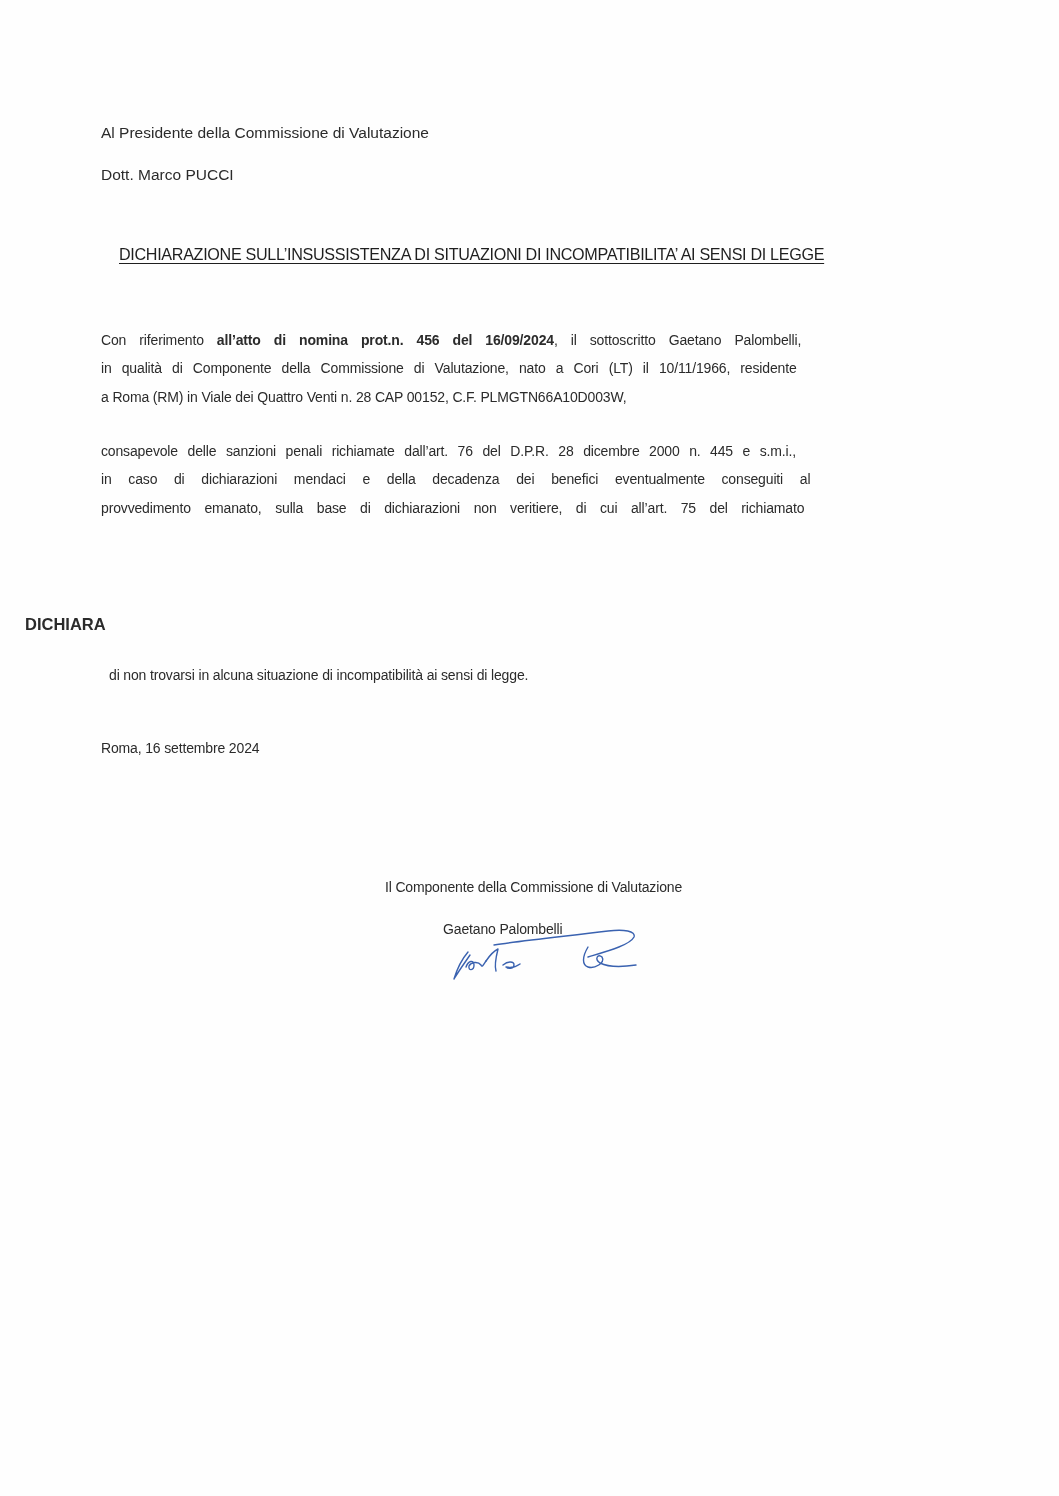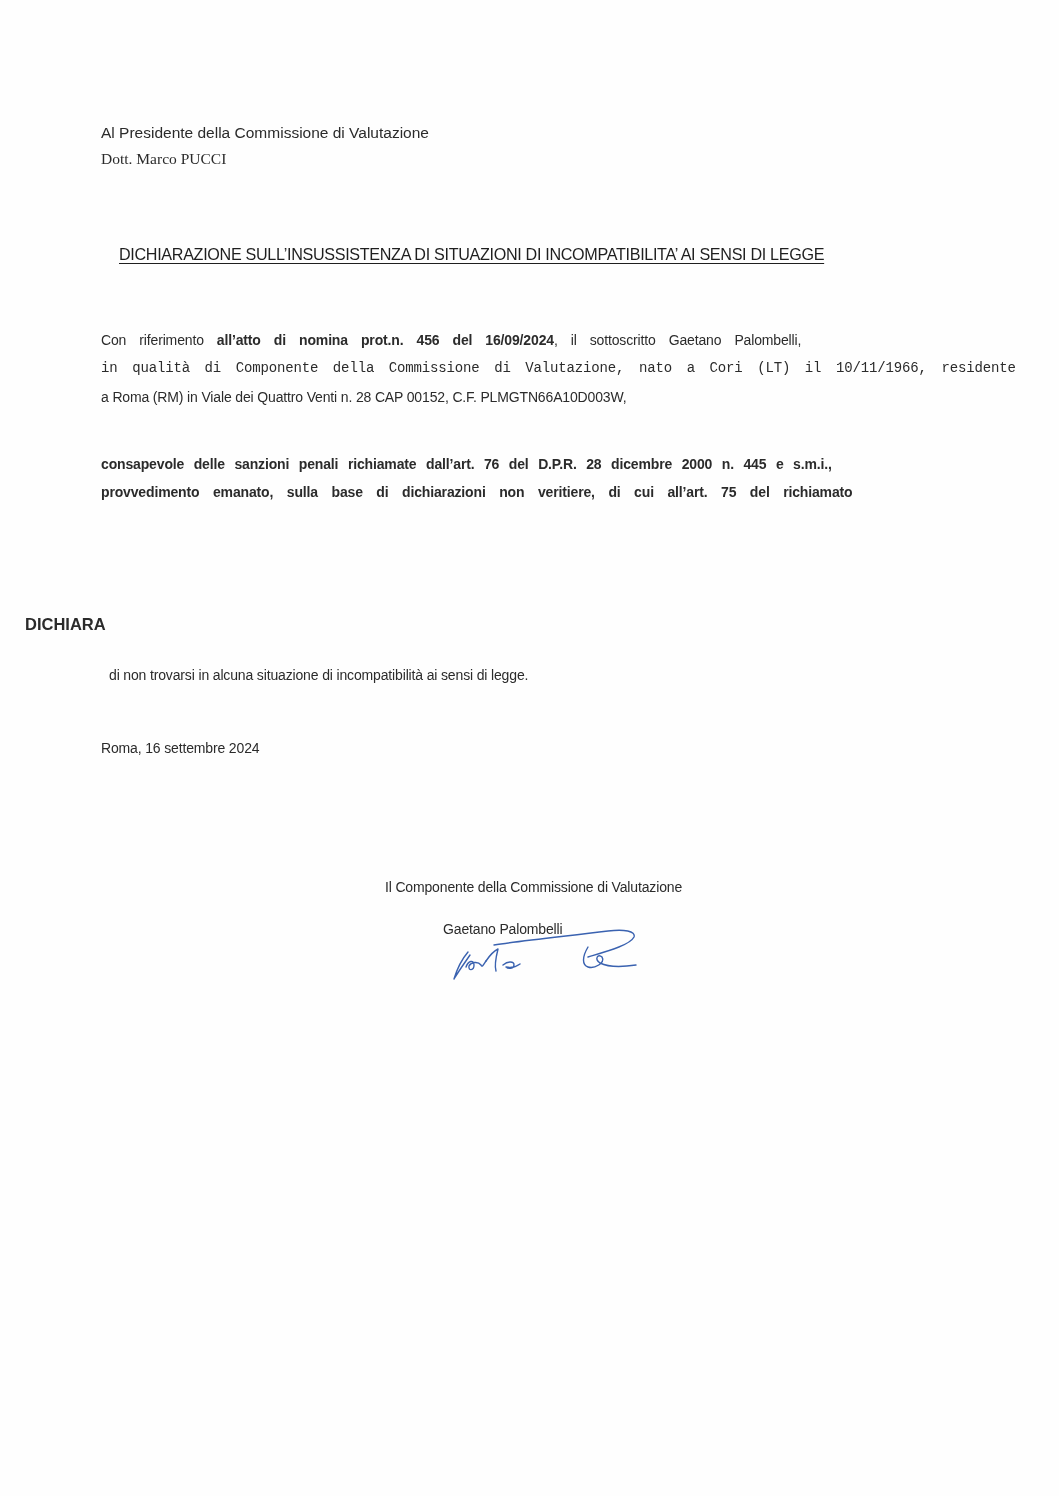--- a/index.html
+++ b/index.html
@@ -20,21 +20,21 @@
       left: 0; top: 0;
       width: 1059px;
       height: 1496px;
       background: #fefefe;
     }
     .abs { position: absolute; white-space: nowrap; }
     .small { font-size: 15.5px; }
     .body-text { font-size: 14px; letter-spacing: -0.15px; }
 
     #addressee-line1 { left: 101px; top: 124px; }
-    #addressee-line2 { left: 101px; top: 150px; font-family: Liberation Serif, serif; }
+    #addressee-line2 { left: 101px; top: 166px; }
 
     #doc-title {
       left: 119px; top: 244px;
       font-size: 17.3px;
       font-weight: normal;
       text-decoration: underline;
       text-underline-offset: 3px;
       letter-spacing: -0.35px;
       color: #1f1f1f;
       transform: scaleX(0.935);
@@ -52,21 +52,21 @@
       display: block;
       text-align: justify;
       text-align-last: justify;
       white-space: nowrap;
       overflow: visible;
     }
     .para .line.last {
       text-align-last: left;
     }
     #para-reference { top: 326px; }
-    #para-awareness { top: 450px; font-weight: bold; }
+    #para-awareness { top: 437px; }
 
     .bold { font-weight: bold; }
 
     #declares-heading {
       left: 0; width: 1059px; top: 599px;
       text-align: left;
       font-size: 16.5px;
       font-weight: bold;
       color: #2b2b2b;
       margin: 16px;
@@ -91,26 +91,27 @@
 
 <div class="page">
 
   <div id="addressee-line1" class="abs small">Al Presidente della Commissione di Valutazione</div>
   <div id="addressee-line2" class="abs small">Dott. Marco PUCCI</div>
 
   <h1 id="doc-title" class="abs">DICHIARAZIONE SULL’INSUSSISTENZA DI SITUAZIONI DI INCOMPATIBILITA’ AI SENSI DI LEGGE</h1>
 
   <div id="para-reference" class="para body-text">
     <span class="line" style="display: block; white-space: nowrap; word-spacing: 9.32292px; text-align: left; text-align-last: left;"><span>Con riferimento </span><span class="bold">all’atto di nomina prot.n. 456 del 16/09/2024</span><span>, il sottoscritto Gaetano Palombelli,</span></span>
-    <span class="line" style="display: block; white-space: nowrap; word-spacing: 6.39732px; text-align: left; text-align-last: left; font-family: Liberation Mono, monospace;">in qualità di Componente della Commissione di Valutazione, nato a Cori (LT) il 10/11/1966, residente</span>
+    <span class="line" style="display: block; white-space: nowrap; word-spacing: 6.39732px; text-align: left; text-align-last: left;">in qualità di Componente della Commissione di Valutazione, nato a Cori (LT) il 10/11/1966, residente</span>
     <span class="line last">a Roma (RM) in Viale dei Quattro Venti n. 28 CAP 00152, C.F. PLMGTN66A10D003W,</span>
   </div>
 
   <div id="para-awareness" class="para body-text">
     <span class="line" style="display: block; white-space: nowrap; word-spacing: 5.81562px; text-align: left; text-align-last: left;">consapevole delle sanzioni penali richiamate dall’art. 76 del D.P.R. 28 dicembre 2000 n. 445 e s.m.i.,</span>
+    <span class="line" style="display: block; white-space: nowrap; word-spacing: 12.9701px; text-align: left; text-align-last: left;">in caso di dichiarazioni mendaci e della decadenza dei benefici eventualmente conseguiti al</span>
     <span class="line" style="display: block; white-space: nowrap; word-spacing: 9.8137px; text-align: center; text-align-last: left;">provvedimento emanato, sulla base di dichiarazioni non veritiere, di cui all’art. 75 del richiamato</span>
   </div>
 
   <h2 id="declares-heading" class="abs">DICHIARA</h2>
 
   <div id="declaration-text" class="abs body-text">di non trovarsi in alcuna situazione di incompatibilità ai sensi di legge.</div>
 
   <div id="place-date" class="abs body-text">Roma, 16 settembre 2024</div>
 
   <div id="signer-role" class="abs body-text">Il Componente della Commissione di Valutazione</div>

